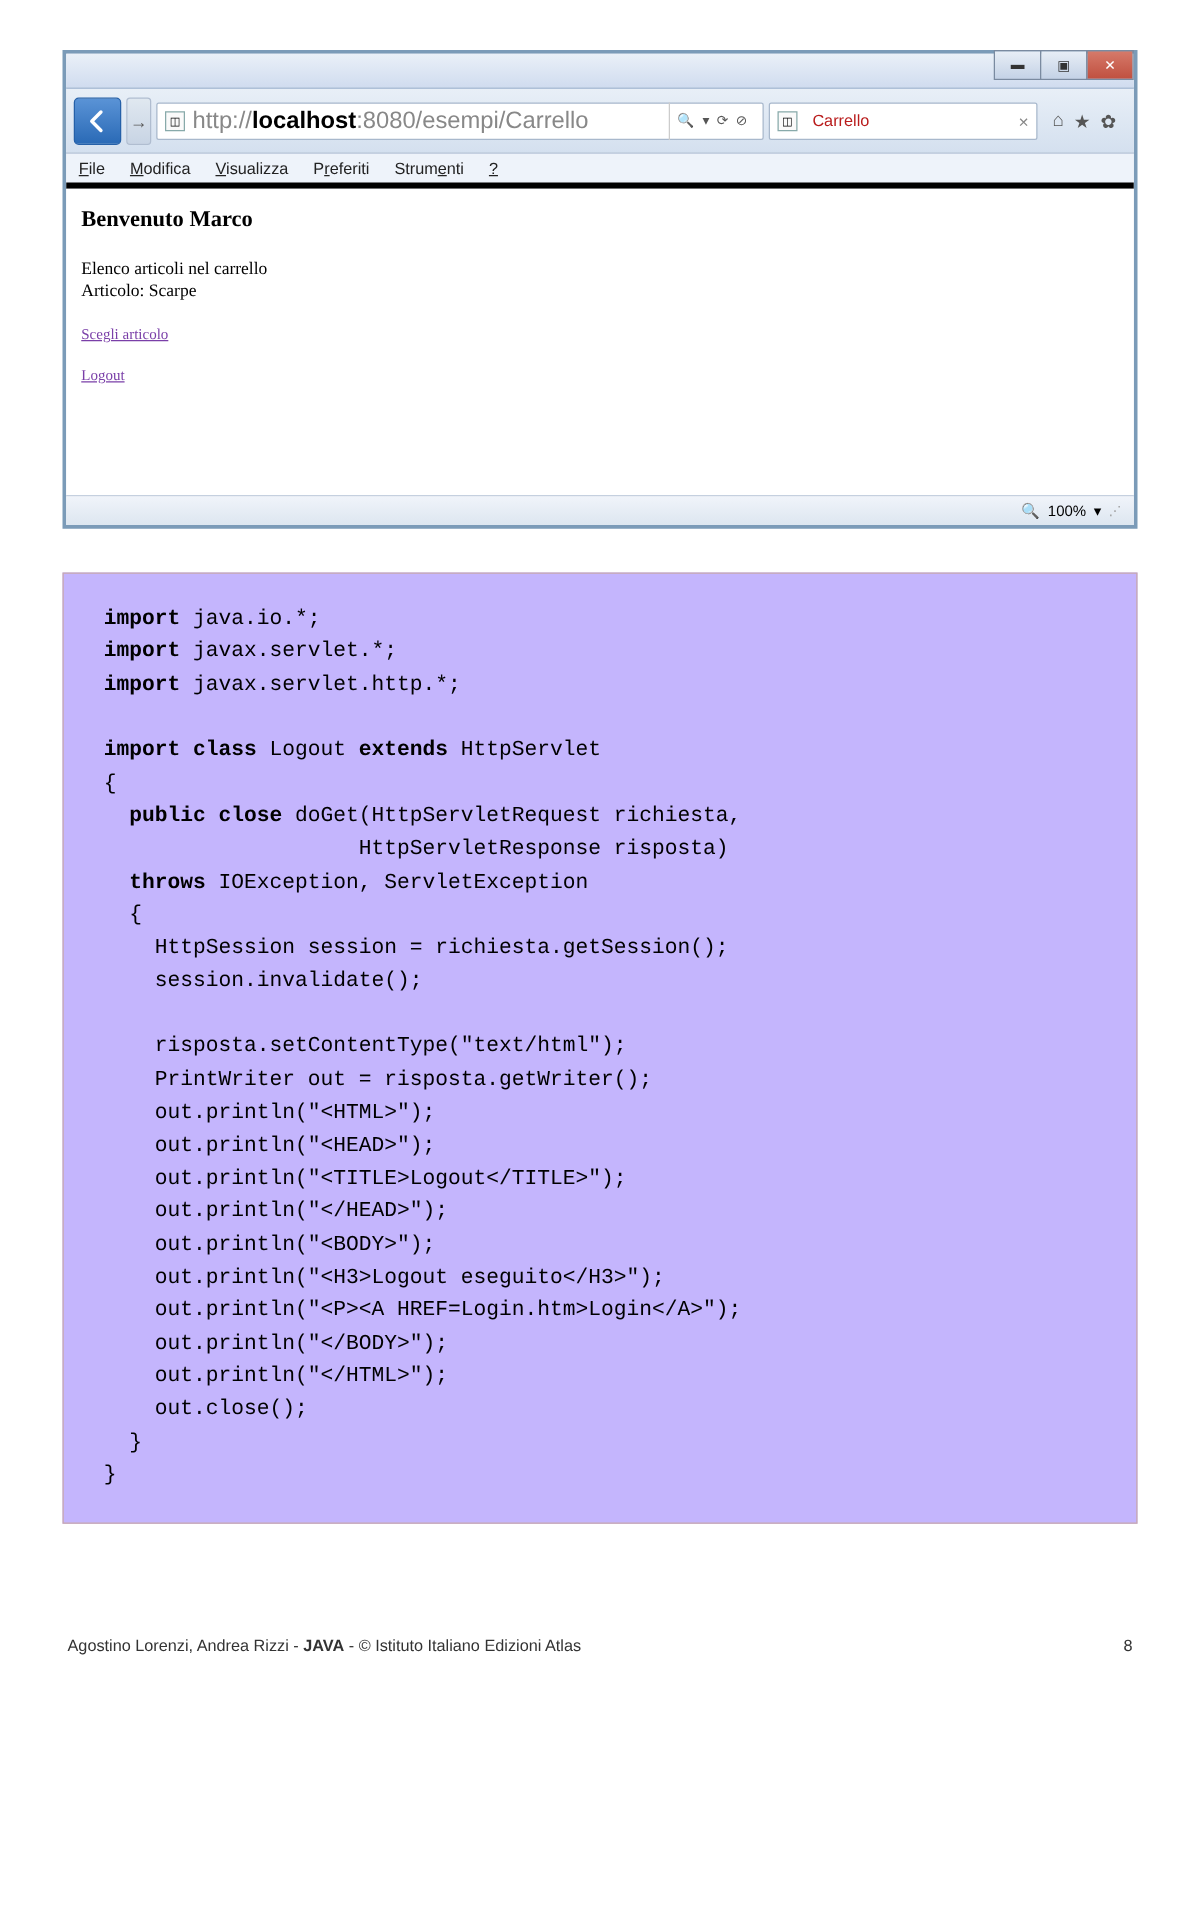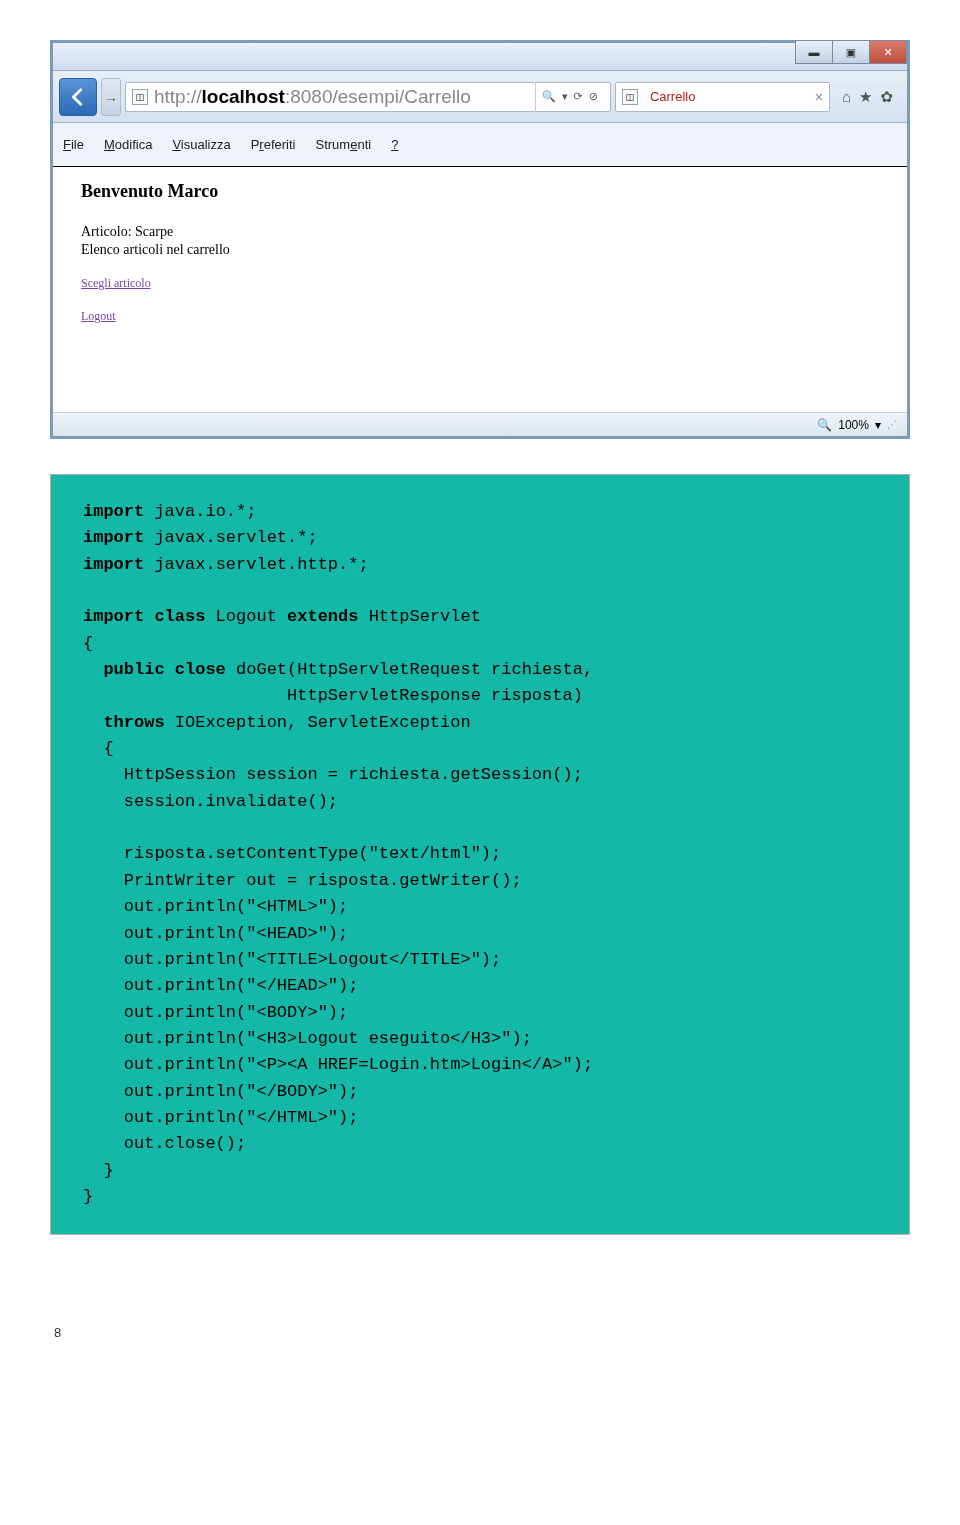--- a/index.html
+++ b/index.html
@@ -144,36 +144,36 @@
   .nav-icons {
     display: flex;
     gap: 8px;
     padding: 0 8px;
   }
   .nav-icons span {
     font-size: 15px;
     color: #555;
   }
   .menubar {
-    height: 44px;
+    height: 28px;
     background: #eef3fa;
-    border-bottom: 1px solid #000000;
+    border-bottom: 5px solid #000000;
     display: flex;
     align-items: center;
     padding: 0 10px;
     gap: 20px;
     font-size: 13px;
     color: #222;
   }
   .menubar span u {
     text-decoration: underline;
   }
   .content {
     background: #fff;
-    padding: 14px 16px 38px 28px;
+    padding: 14px 16px 38px 12px;
     min-height: 245px;
     position: relative;
   }
   .content h2 {
     font-size: 18px;
     font-weight: bold;
     margin-bottom: 22px;
     font-family: "Times New Roman", serif;
   }
   .content p {
@@ -215,21 +215,21 @@
     margin-bottom: 18px;
   }
   .servlet-heading b {
     font-weight: bold;
   }
   .servlet-heading i {
     font-style: italic;
   }
   
   .code-block {
-    background: #14b8a6;
+    background: #c4b5fd;
     border: 1px solid #c8a8ad;
     padding: 24px 32px;
     font-family: "Courier New", monospace;
     font-size: 17px;
     line-height: 1.55;
     color: #000;
     white-space: pre;
     margin-bottom: 90px;
     margin-top: 20px;
   }
@@ -293,22 +293,22 @@
       <span><u>F</u>ile</span>
       <span><u>M</u>odifica</span>
       <span><u>V</u>isualizza</span>
       <span>P<u>r</u>eferiti</span>
       <span>Strum<u>e</u>nti</span>
       <span><u>?</u></span>
     </div>
 
     <div class="content">
       <h2>Benvenuto Marco</h2>
+      <p>Elenco articoli nel carrello</p>
       <p>Articolo: Scarpe</p>
-      <p>Elenco articoli nel carrello</p>
       <a href="#">Scegli articolo</a>
       <a href="#">Logout</a>
     </div>
 
     <div class="statusbar">
       <span class="zoom-icon">🔍</span>
       <span>100%</span>
       <span>▾</span>
       <span class="resize-grip">⋰</span>
     </div>
@@ -337,16 +337,19 @@
     out.println("&lt;BODY&gt;");
     out.println("&lt;H3&gt;Logout eseguito&lt;/H3&gt;");
     out.println("&lt;P&gt;&lt;A HREF=Login.htm&gt;Login&lt;/A&gt;");
     out.println("&lt;/BODY&gt;");
     out.println("&lt;/HTML&gt;");
     out.close();
   }
 }</div>
 
   <div class="footer">
+    <span>
+      <span>Agostino Lorenzi, Andrea Rizzi - </span><b>JAVA</b><span> - © Istituto Italiano Edizioni Atlas</span>
+    </span>
     <span>8</span>
   </div>
 
 </div>
 
 </body></html>

